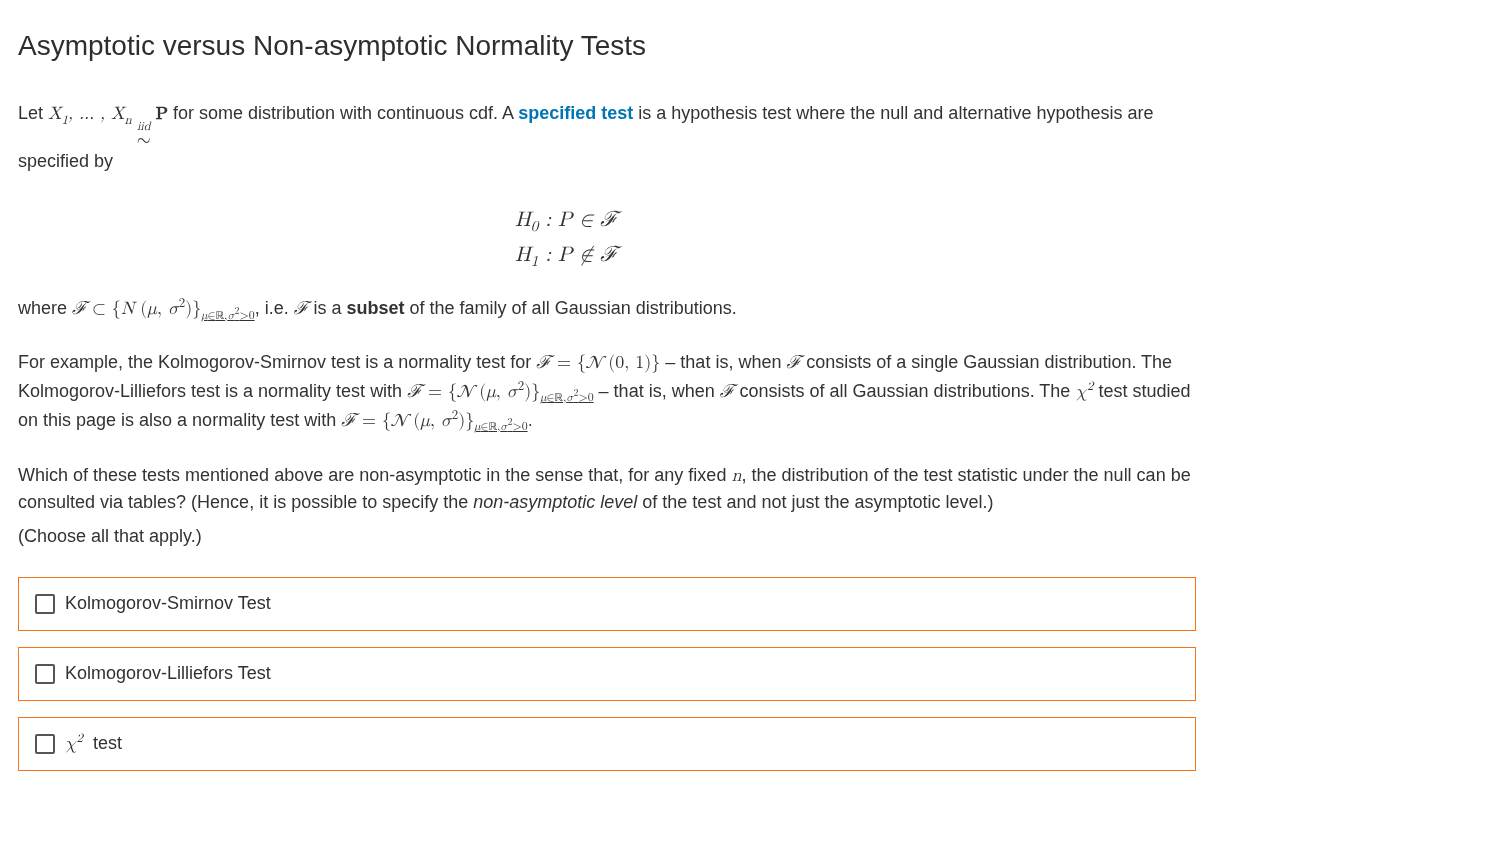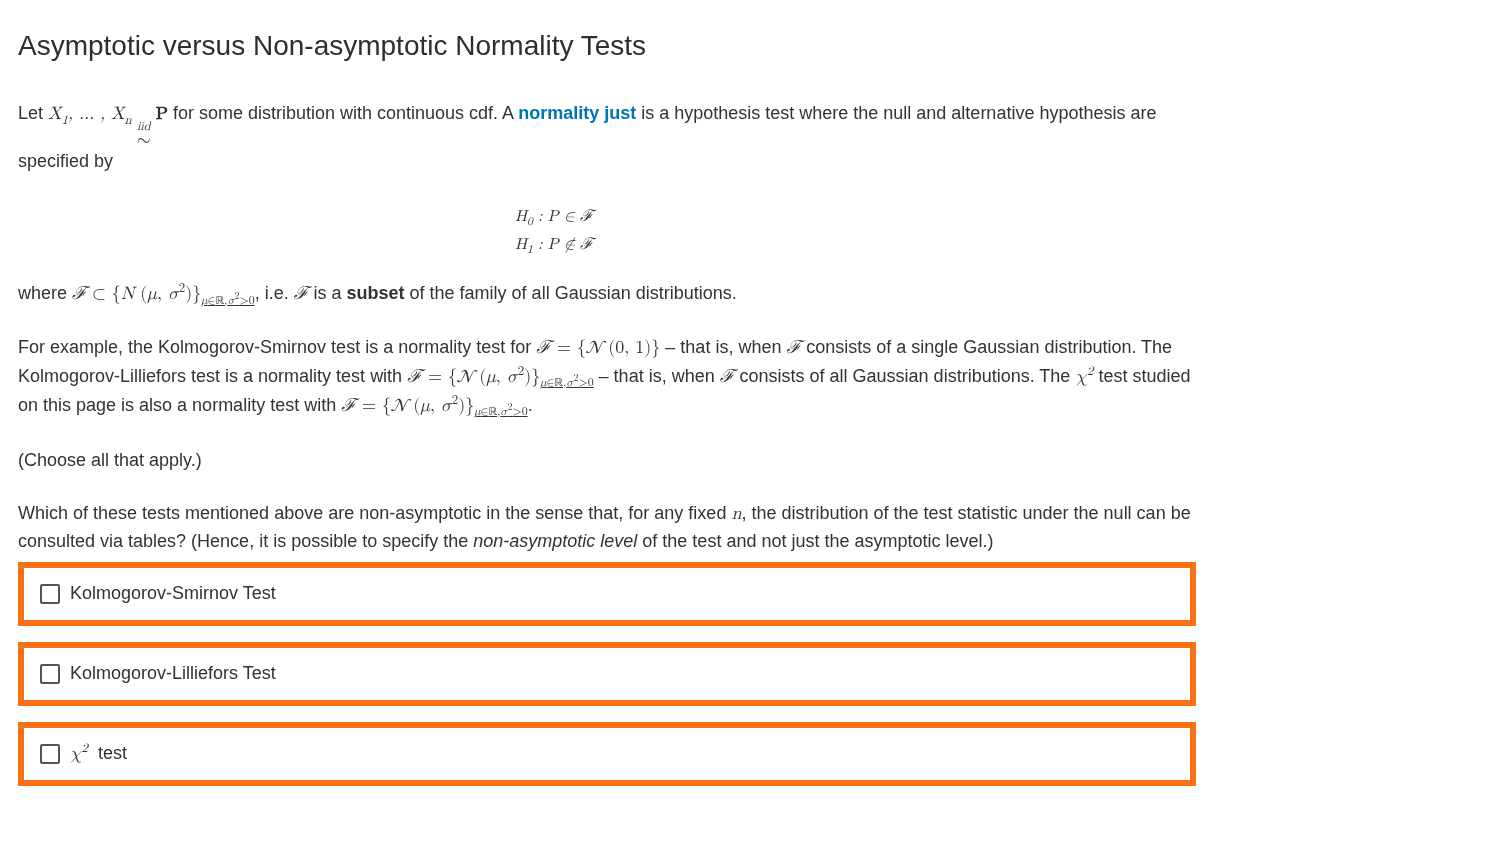--- a/index.html
+++ b/index.html
@@ -35,26 +35,26 @@
   .sub { font-size: 0.72em; vertical-align: sub; line-height: 0; }
   .sup { font-size: 0.72em; vertical-align: super; line-height: 0; }
   .iid-wrap { display: inline-block; position: relative; line-height: 1; vertical-align: middle; }
   .iid-top { display: block; text-align: center; font-size: 0.68em; font-style: italic; line-height: 0.9; margin-top: 40px; }
   .iid-bot { display: block; text-align: center; font-size: 1em; line-height: 0.85; }
   .hyp-block {
     text-align: left;
     margin: 10px 0 22px 0;
     padding-left: 497px;
   }
-  .hyp-block .line { font-size: 16px; font-style: italic; font-family: "Cambria Math","Latin Modern Math","STIX Two Math",Georgia,serif; line-height: 1.7; }
+  .hyp-block .line { font-size: 21px; font-style: italic; font-family: "Cambria Math","Latin Modern Math","STIX Two Math",Georgia,serif; line-height: 1.7; }
   .scriptF { font-family: "Segoe Script","Brush Script MT","Apple Chancery",cursive,serif; font-style: italic; }
   .calN { font-family: "Cambria Math","STIX Two Math",Georgia,serif; font-style: italic; }
   .bbR { font-family: "Cambria Math","STIX Two Math",serif; }
   .choice {
-    border: 6px solid #f97316;
+    border: 1px solid #f97316;
     margin-bottom: 16px;
     padding: 12px 16px;
     display: flex;
     align-items: center;
     gap: 10px;
     background: #fff;
   }
   .cbox {
     width: 20px;
     height: 20px;
@@ -74,45 +74,45 @@
 
   <h1>Asymptotic versus Non-asymptotic Normality Tests</h1>
 
 
   <p class="para">
     <span>Let </span><span class="math-ser ital">X<span class="sub">1</span>, … , X<span class="sub">n</span></span>
     <span class="iid-wrap math-ser">
       <span class="iid-top">iid</span>
       <span class="iid-bot">∼</span>
     </span>
-    <span class="math-ser" style="font-weight:700">P</span><span> for some distribution with continuous cdf. A </span><span class="bold-link">normality just</span><span> is a hypothesis test where the null and alternative hypothesis are specified by</span>
+    <span class="math-ser" style="font-weight:700">P</span><span> for some distribution with continuous cdf. A </span><span class="bold-link">specified test</span><span> is a hypothesis test where the null and alternative hypothesis are specified by</span>
   </p>
 
   <div class="hyp-block">
     <div class="line">
       <span class="math-ser">H</span><span class="sub">0</span><span class="math-ser"> : P ∈ </span><span class="scriptF">ℱ</span>
     </div>
     <div class="line">
       <span class="math-ser">H</span><span class="sub">1</span><span class="math-ser"> : P ∉ </span><span class="scriptF">ℱ</span>
     </div>
   </div>
 
   <p class="para">
     <span>where </span><span class="scriptF">ℱ</span>
     <span class="math-ser"> ⊂ {<span class="ital">N</span> (<span class="ital">μ</span>, <span class="ital">σ</span><span class="sup">2</span>)}<sub class="subset-sub"><span class="ital">μ</span>∈<span class="bbR">ℝ</span>,<span class="ital">σ</span><sup>2</sup>&gt;0</sub></span><span>, i.e. </span><span class="scriptF">ℱ</span><span> is a </span><b>subset</b><span> of the family of all Gaussian distributions.</span>
   </p>
 
   <p class="para">
     <span>For example, the Kolmogorov-Smirnov test is a normality test for </span><span class="scriptF">ℱ</span><span class="math-ser"> = {<span class="calN">𝒩</span> (0, 1)}</span><span> – that is, when </span><span class="scriptF">ℱ</span><span> consists of a single Gaussian distribution. The Kolmogorov-Lilliefors test is a normality test with </span><span class="scriptF">ℱ</span><span class="math-ser"> = {<span class="calN">𝒩</span> (<span class="ital">μ</span>, <span class="ital">σ</span><span class="sup">2</span>)}<sub class="subset-sub"><span class="ital">μ</span>∈<span class="bbR">ℝ</span>,<span class="ital">σ</span><sup>2</sup>&gt;0</sub></span><span> – that is, when </span><span class="scriptF">ℱ</span><span> consists of all Gaussian distributions. The </span><span class="math-ser ital">χ<span class="sup">2</span></span><span> test studied on this page is also a normality test with </span><span class="scriptF">ℱ</span><span class="math-ser"> = {<span class="calN">𝒩</span> (<span class="ital">μ</span>, <span class="ital">σ</span><span class="sup">2</span>)}<sub class="subset-sub"><span class="ital">μ</span>∈<span class="bbR">ℝ</span>,<span class="ital">σ</span><sup>2</sup>&gt;0</sub></span><span class="math-ser">.</span>
   </p>
 
-  <p class="para">(Choose all that apply.)</p>
   <p class="para" style="margin-bottom:6px;">
     <span>Which of these tests mentioned above are non-asymptotic in the sense that, for any fixed </span><span class="math-ser ital">n</span><span>, the distribution of the test statistic under the null can be consulted via tables? (Hence, it is possible to specify the </span><span class="ital">non-asymptotic level</span><span> of the test and not just the asymptotic level.)</span>
   </p>
+  <p class="para">(Choose all that apply.)</p>
 
   <div>
     <div class="choice">
       <div class="cbox"></div>
       <span class="lbl">Kolmogorov-Smirnov Test</span>
     </div>
     <div class="choice">
       <div class="cbox"></div>
       <span class="lbl">Kolmogorov-Lilliefors Test</span>
     </div>

